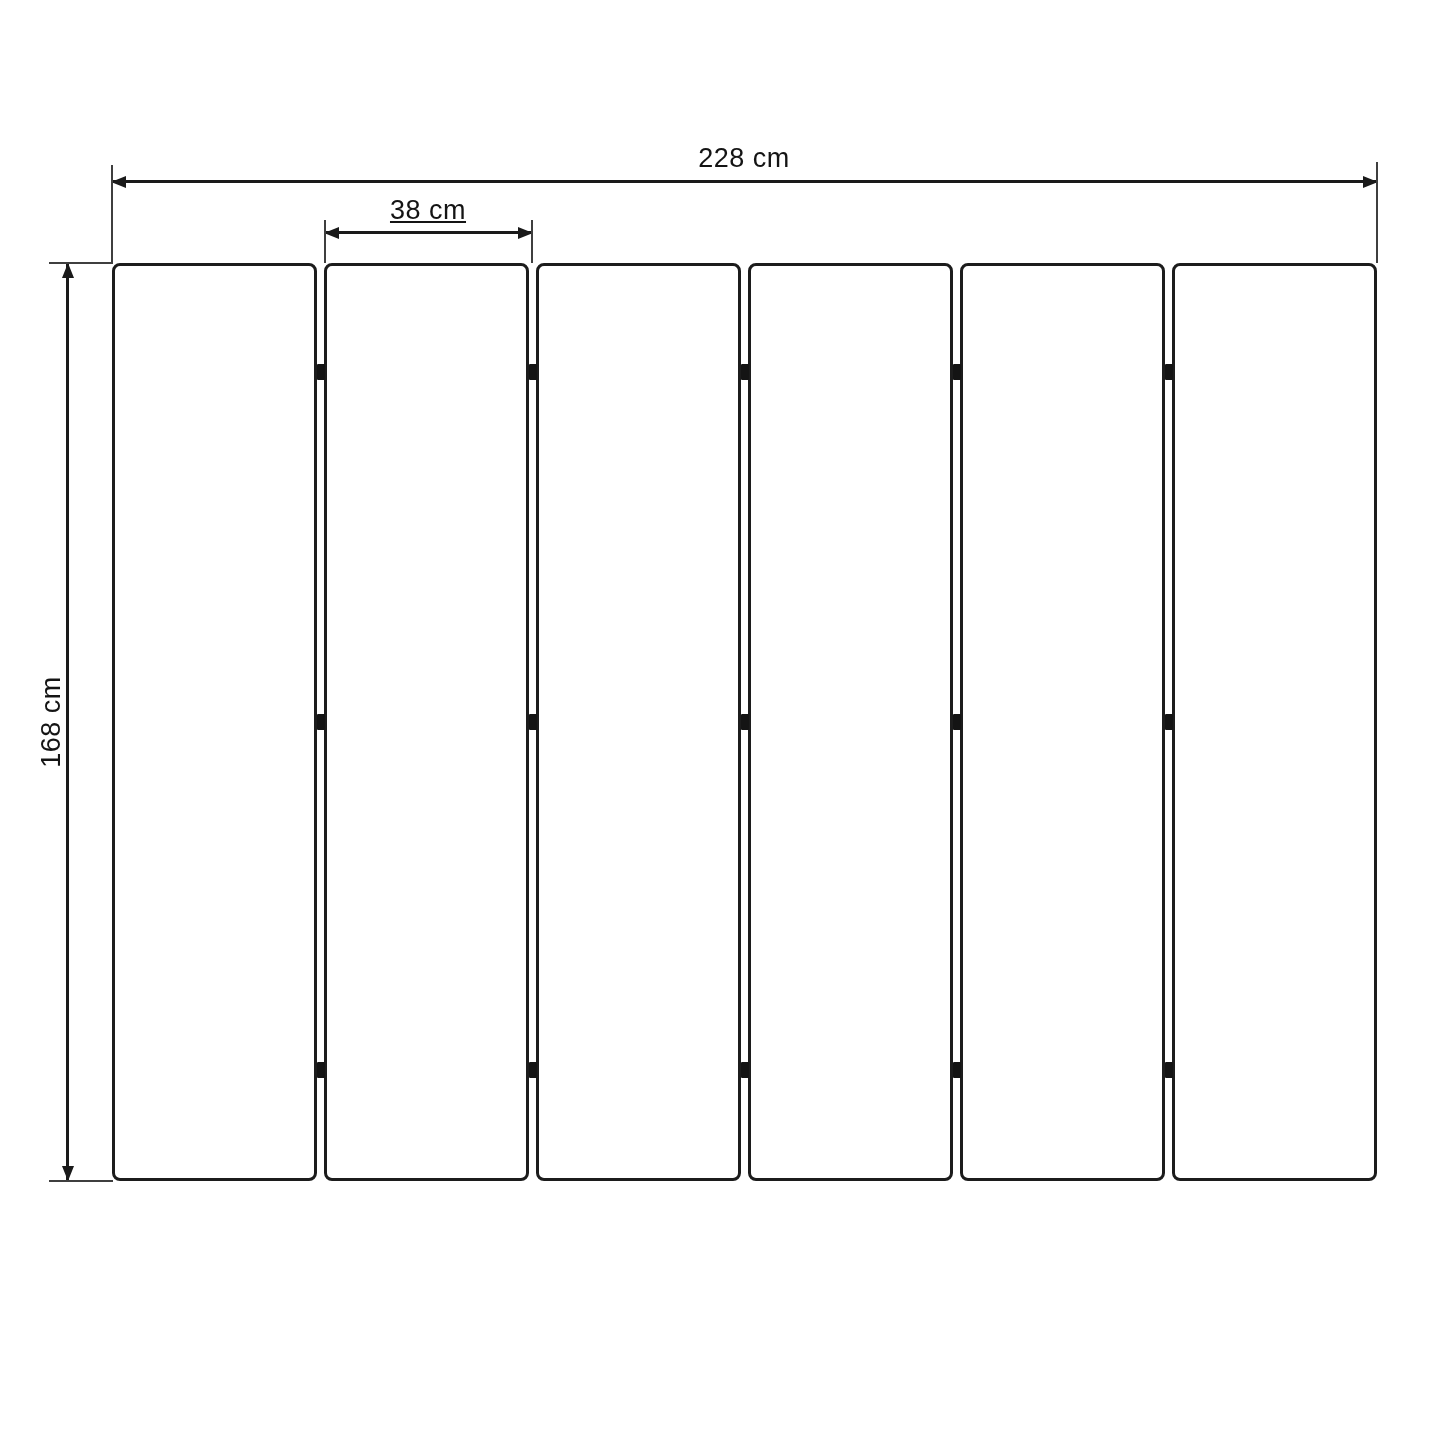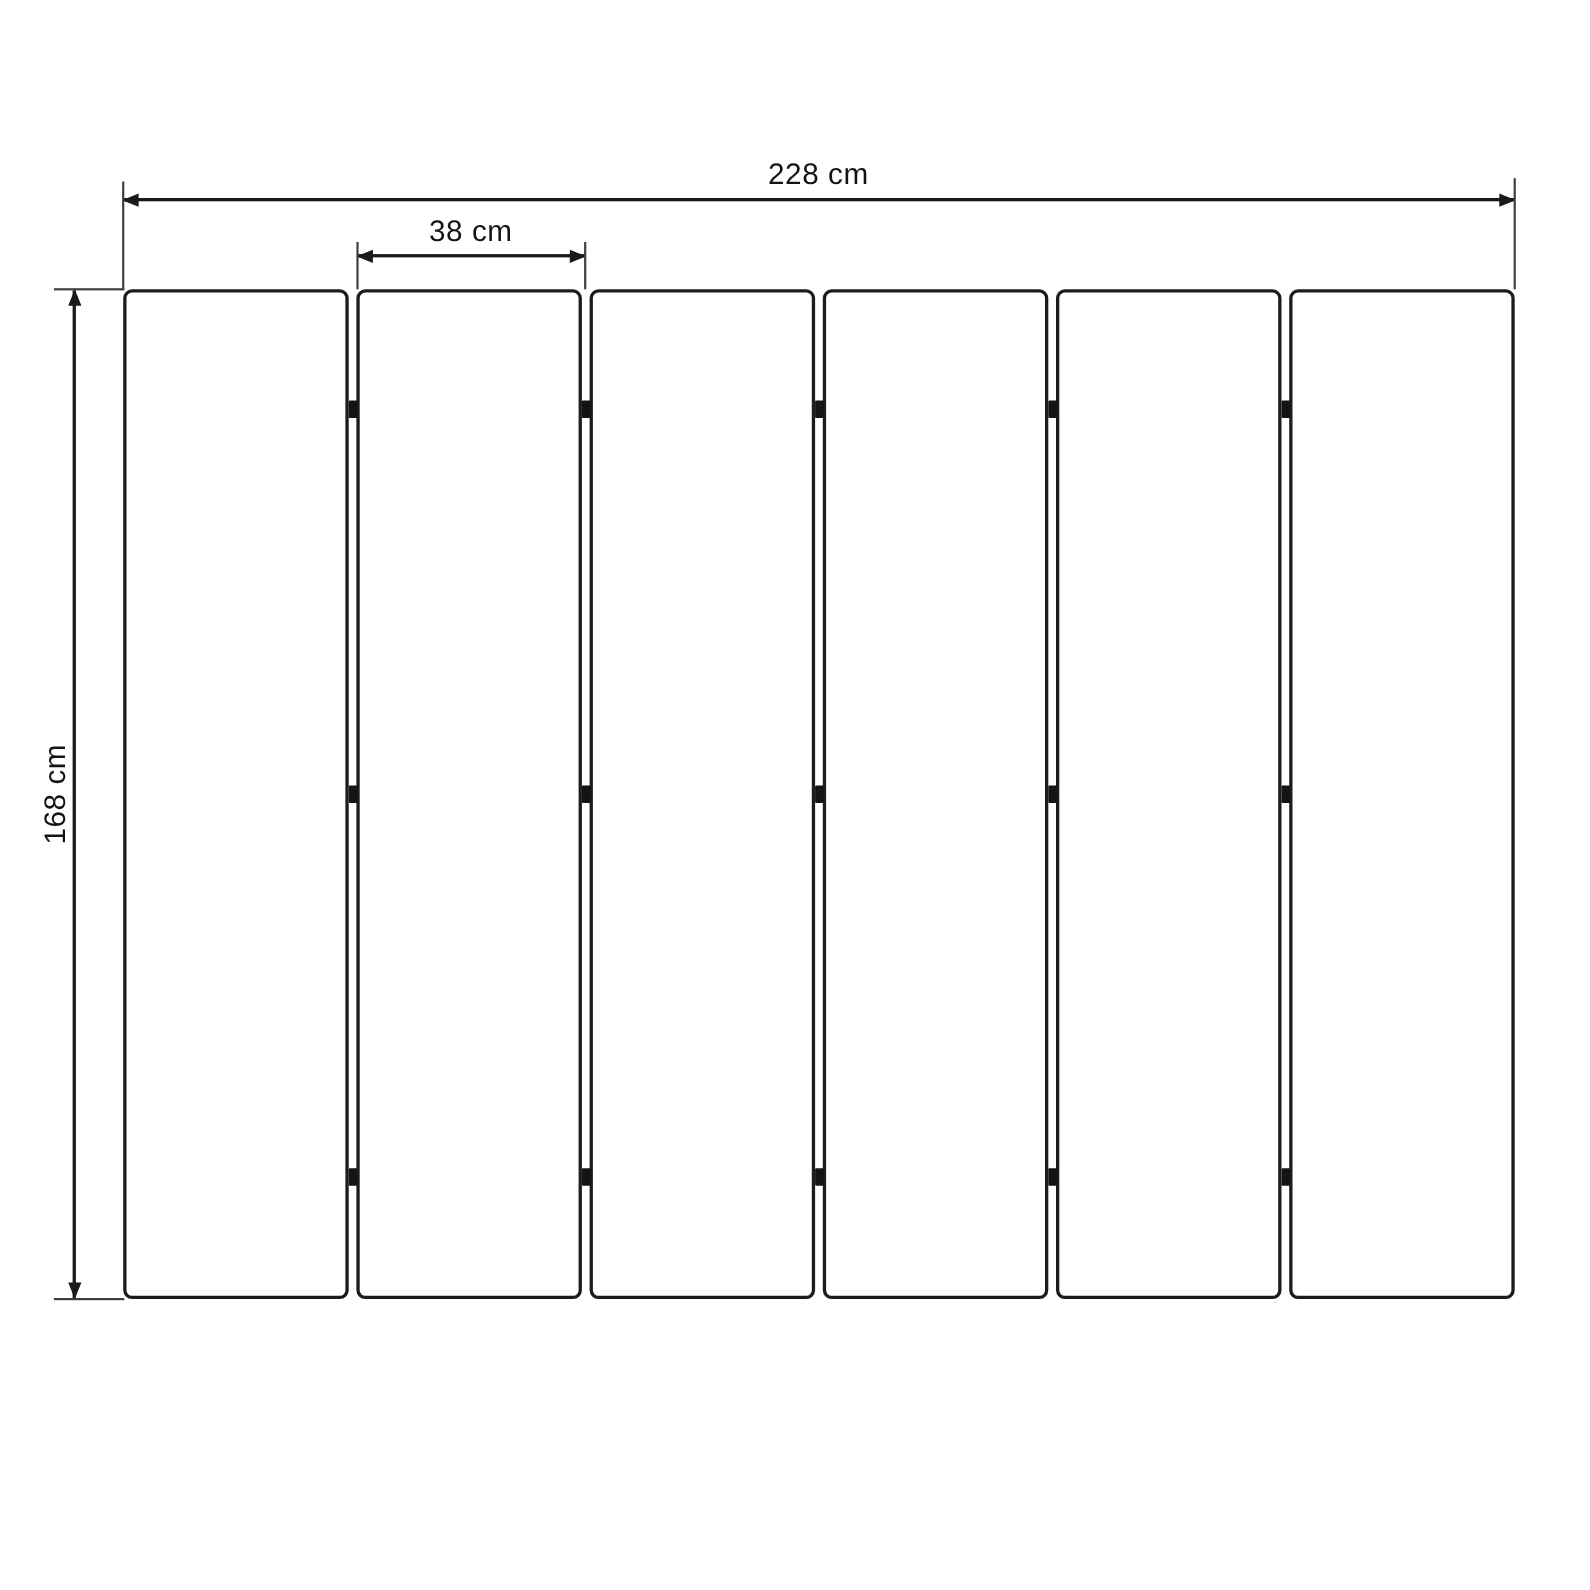--- a/index.html
+++ b/index.html
@@ -76,21 +76,21 @@
 
   
   .dim-label {
     position: absolute;
     font-size: 27px;
     letter-spacing: 0.5px;
     color: #141414;
     white-space: nowrap;
   }
   .dim-label.top-total { left: 744px; top: 143px; transform: translateX(-50%); }
-  .dim-label.top-panel { left: 428px; top: 195px; transform: translateX(-50%); }
+  .dim-label.top-panel { left: 428px; top: 195px; transform: translateX(-50%); text-decoration: underline; }
   .dim-label.left-height {
     left: 51px; top: 722px;
     transform: translate(-50%, -50%) rotate(-90deg);
   }
 </style>
 </head>
 <body>
 
 <div class="canvas">
 

